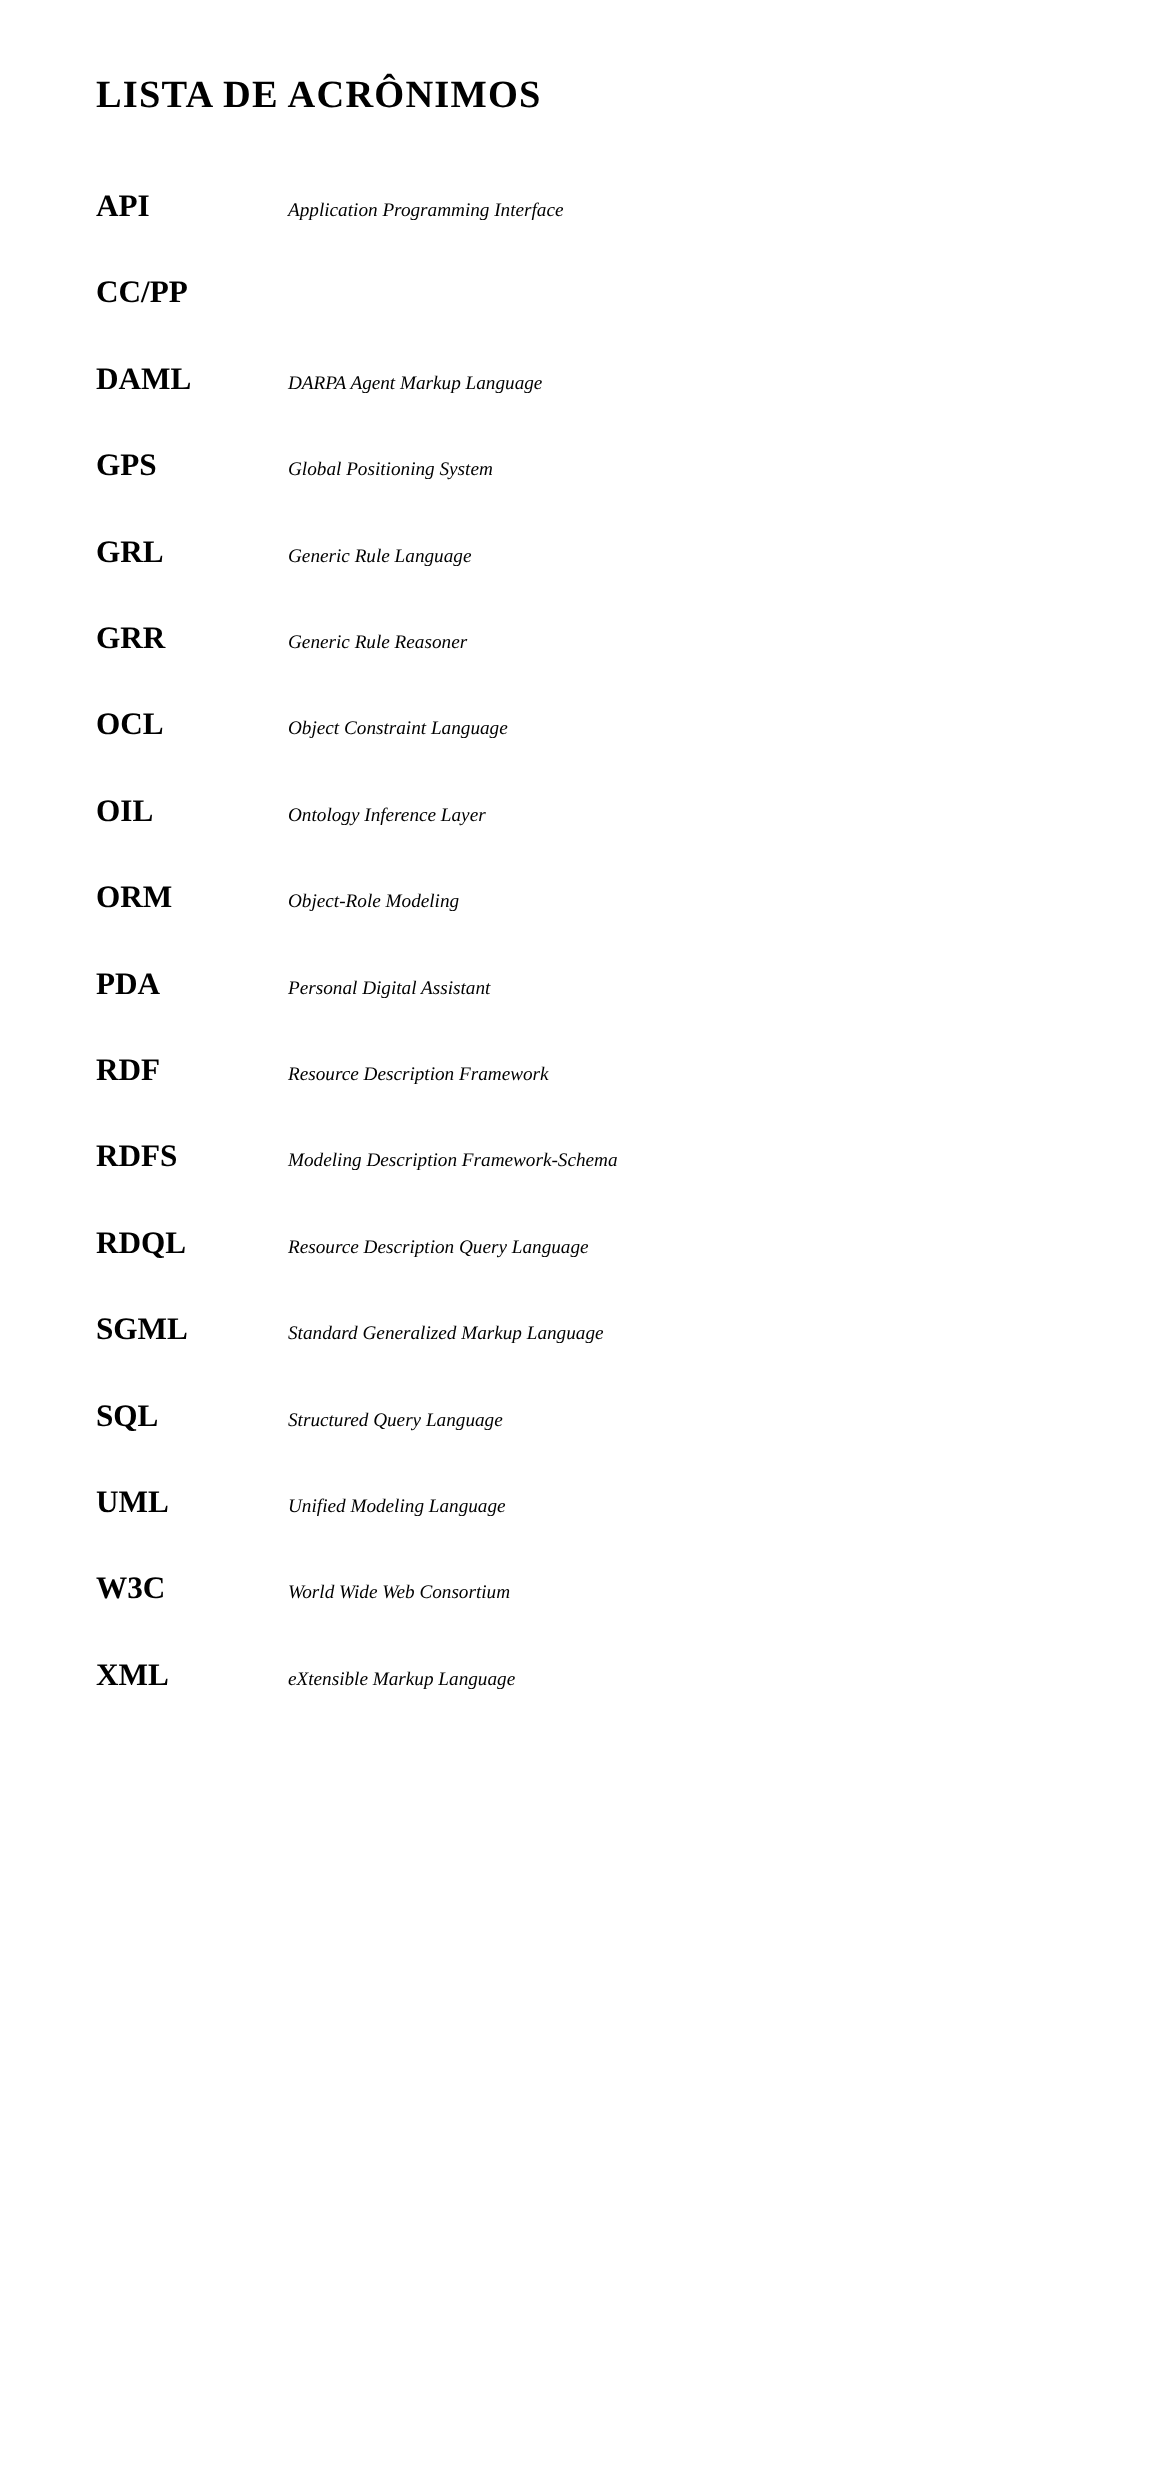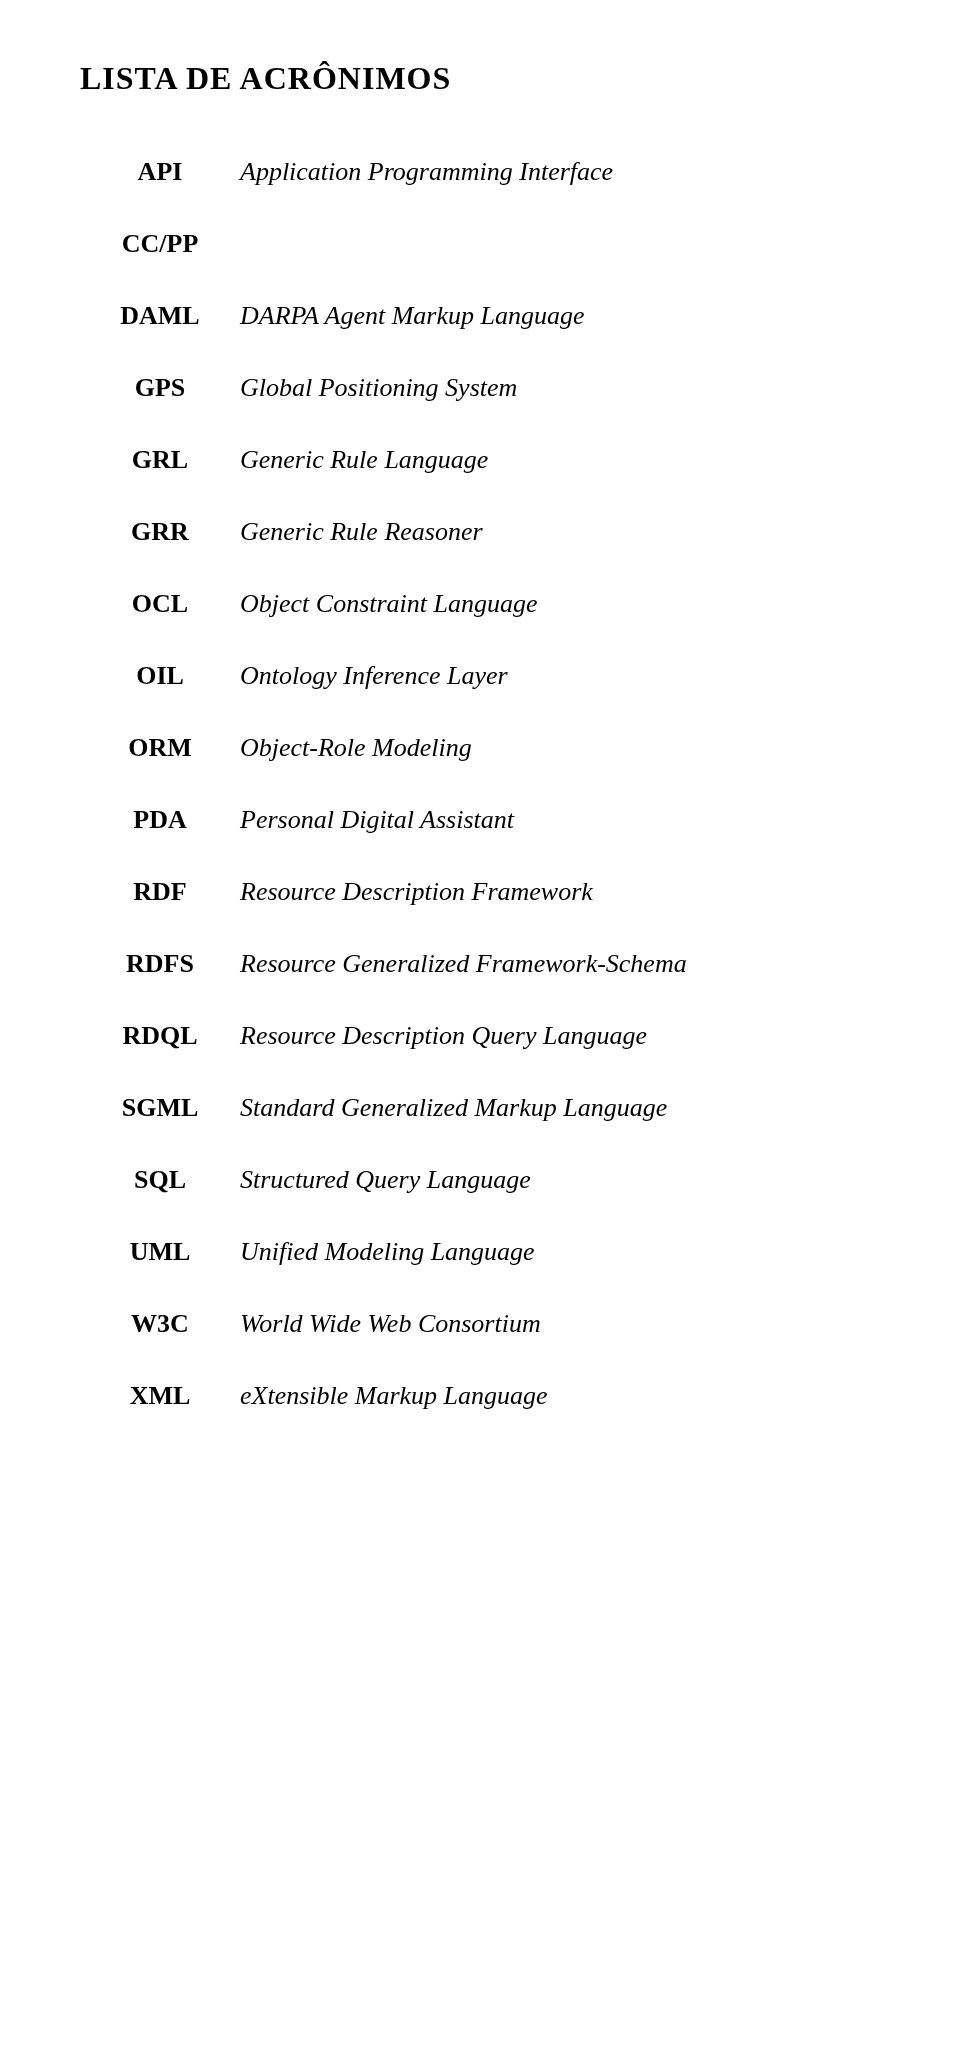--- a/index.html
+++ b/index.html
@@ -21,40 +21,39 @@
       font-size: 32px;
       font-weight: bold;
       font-style: normal;
       letter-spacing: 1px;
       margin-bottom: 60px;
       font-family: 'Times New Roman', Times, serif;
     }
 
     .acronym-list {
       width: 100%;
-      text-align: center;
     }
 
     .acronym-row {
       display: flex;
       align-items: baseline;
       margin-bottom: 42px;
     }
 
     .acronym-key {
       font-size: 26px;
       font-weight: bold;
       font-style: normal;
       min-width: 160px;
       flex-shrink: 0;
       font-family: 'Times New Roman', Times, serif;
     }
 
     .acronym-value {
-      font-size: 26px;
+      font-size: 16px;
       font-weight: normal;
       font-style: italic;
       font-family: 'Times New Roman', Times, serif;
     }
   </style>
 </head>
 <body>
 
 <h1 class="page-title">LISTA DE ACRÔNIMOS</h1>
 
@@ -97,21 +96,21 @@
     <div class="acronym-row">
       <span class="acronym-key">PDA</span>
       <span class="acronym-value">Personal Digital Assistant</span>
     </div>
     <div class="acronym-row">
       <span class="acronym-key">RDF</span>
       <span class="acronym-value">Resource Description Framework</span>
     </div>
     <div class="acronym-row">
       <span class="acronym-key">RDFS</span>
-      <span class="acronym-value">Resource Generalized Framework-Schema</span>
+      <span class="acronym-value">Modeling Description Framework-Schema</span>
     </div>
     <div class="acronym-row">
       <span class="acronym-key">RDQL</span>
       <span class="acronym-value">Resource Description Query Language</span>
     </div>
     <div class="acronym-row">
       <span class="acronym-key">SGML</span>
       <span class="acronym-value">Standard Generalized Markup Language</span>
     </div>
     <div class="acronym-row">

